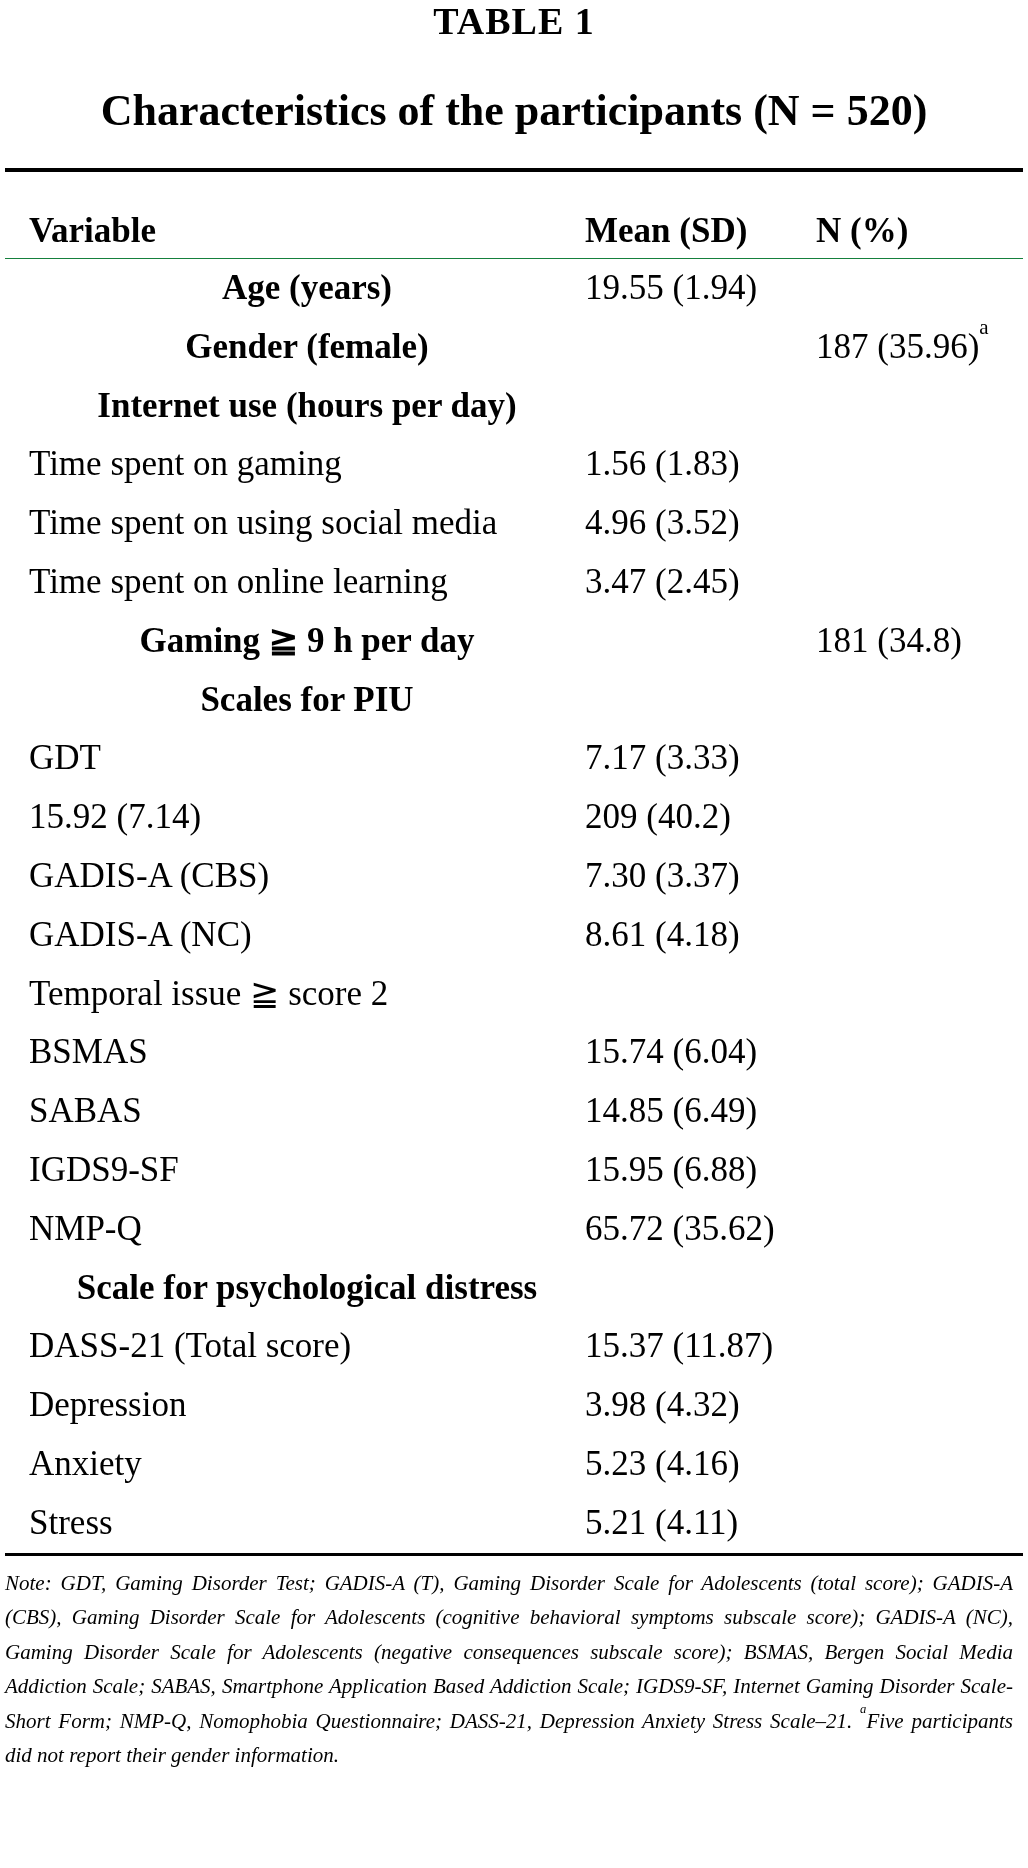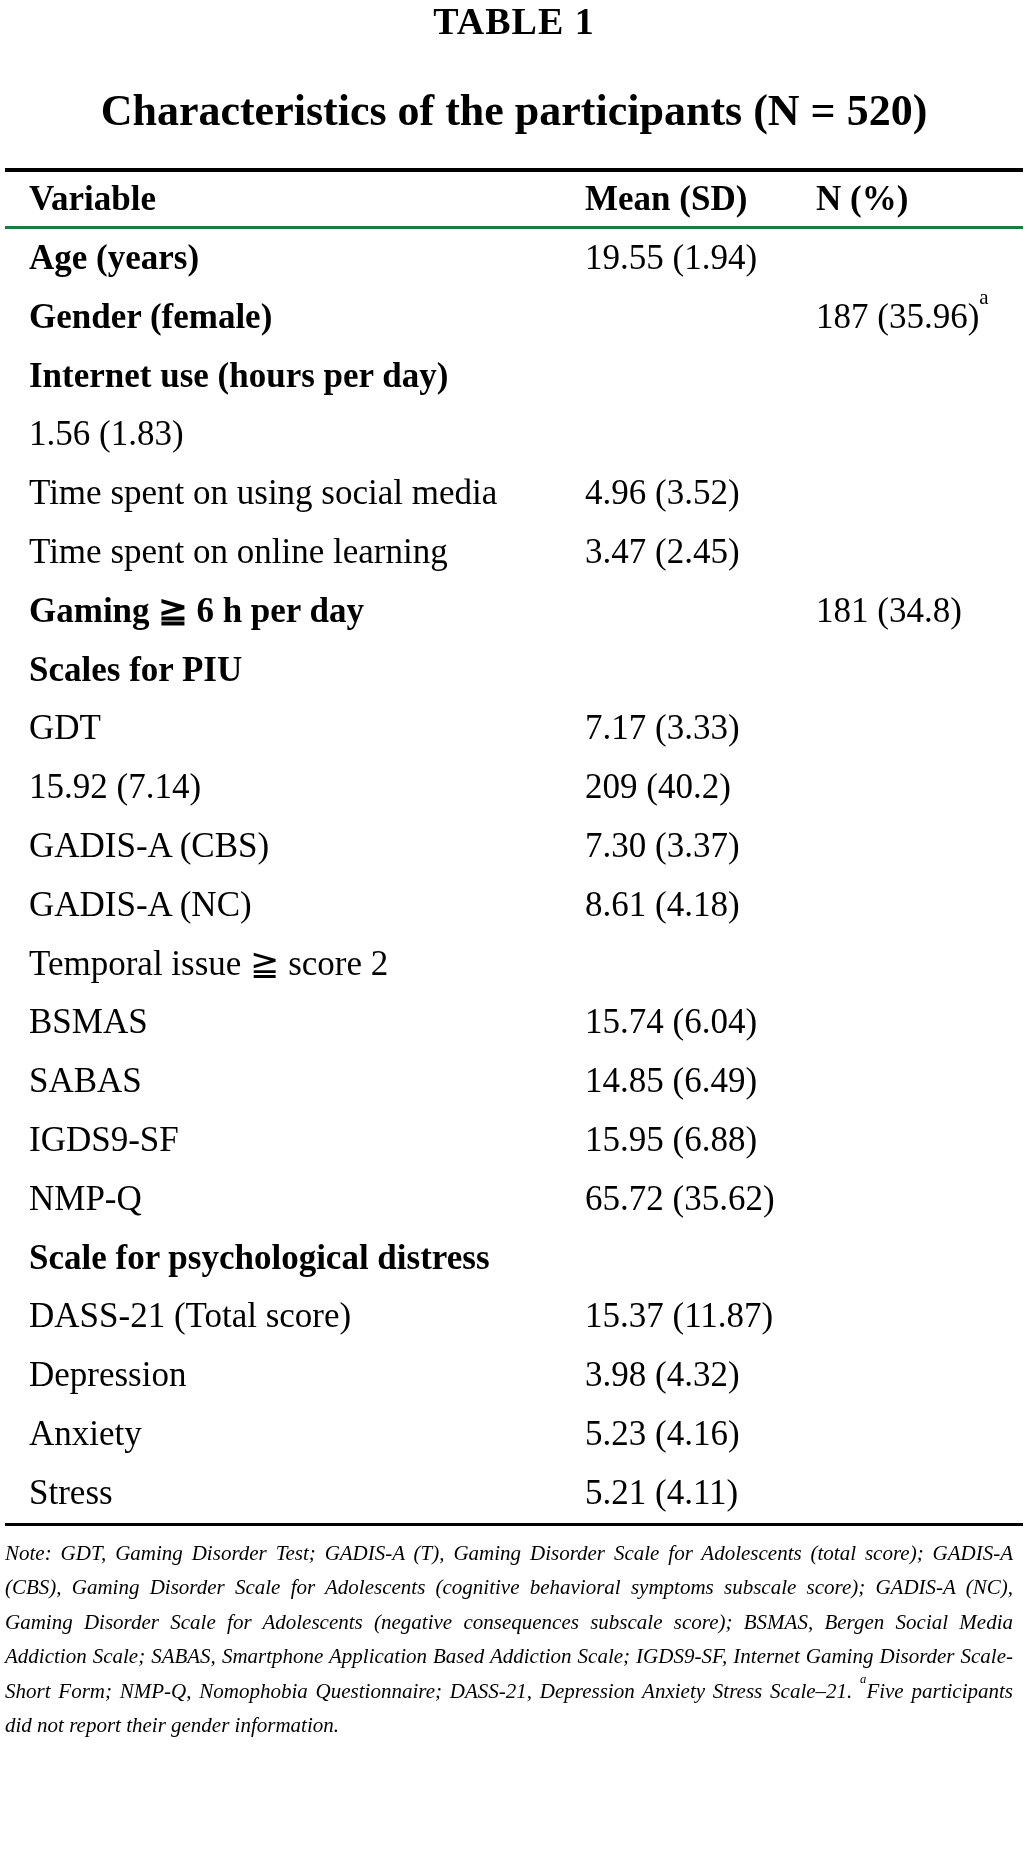--- a/index.html
+++ b/index.html
@@ -34,34 +34,34 @@
   .datatable {
     margin: 36px 5px 0 5px;
     border-top: 4px solid #000;
     border-bottom: 3px solid #000;
   }
   .tr {
     display: grid;
     grid-template-columns: 556px 231px 1fr;
     padding-left: 24px;
   }
-  .tr.head { border-bottom: 3px solid #15803d; }
+  .tr.head { border-bottom: 1px solid #15803d; margin-top: 32px; }
   .td {
     font-size: 35px;
     line-height: 58.8px;
     height: 58.8px;
     white-space: nowrap;
     overflow: visible;
   }
   .head .td {
     font-weight: bold;
     line-height: 54px;
     height: 54px;
   }
-  .b { font-weight: bold; }
+  .b { font-weight: bold; text-align: center; }
 
   sup {
     font-size: 0.6em;
     line-height: 0;
     position: relative;
     top: -0.55em;
   }
 
   .note {
     margin: 10px 15px 0 5px;
@@ -99,38 +99,39 @@
       <div class="td"><span>187 (35.96)</span><sup>a</sup></div>
     </div>
 
     <div class="tr">
       <div class="td var b">Internet use (hours per day)</div>
       <div class="td"></div>
       <div class="td"></div>
     </div>
 
     <div class="tr">
+      <div class="td var">Time spent on gaming</div>
       <div class="td">1.56 (1.83)</div>
       <div class="td"></div>
     </div>
 
     <div class="tr">
       <div class="td var">Time spent on using social media</div>
       <div class="td">4.96 (3.52)</div>
       <div class="td"></div>
     </div>
 
     <div class="tr">
       <div class="td var">Time spent on online learning</div>
       <div class="td">3.47 (2.45)</div>
       <div class="td"></div>
     </div>
 
     <div class="tr">
-      <div class="td var b">Gaming ≧ 6 h per day</div>
+      <div class="td var b">Gaming ≧ 9 h per day</div>
       <div class="td"></div>
       <div class="td">181 (34.8)</div>
     </div>
 
     <div class="tr">
       <div class="td var b">Scales for PIU</div>
       <div class="td"></div>
       <div class="td"></div>
     </div>
 

